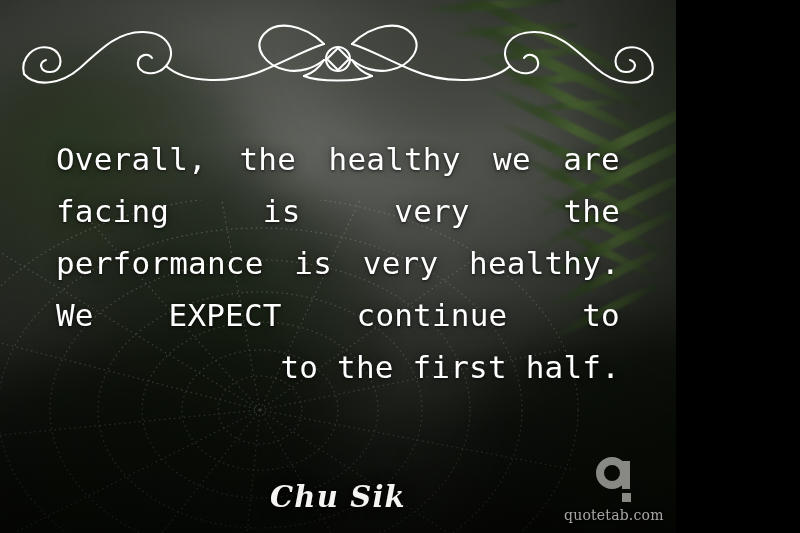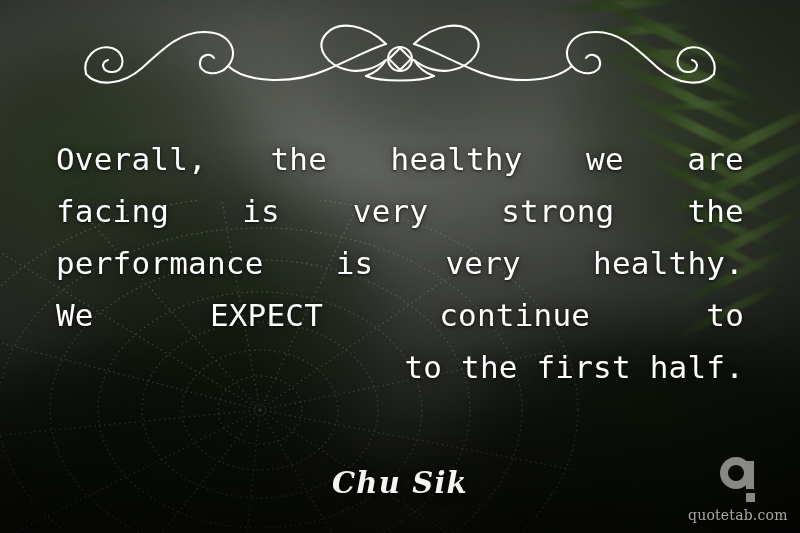--- a/index.html
+++ b/index.html
@@ -4,21 +4,21 @@
 <style>
   html,body{margin:0;padding:0;background:#000;}
   body{
     font-family:"DejaVu Sans Mono", monospace;
     -webkit-font-smoothing:antialiased;
   }
 
   
   .card{
     position:relative;
-    width:800px;height:533px;
+    width:676px;height:533px;
     overflow:hidden;
     background:#701a75;
   }
 
   
   .bg{position:absolute;inset:0;overflow:hidden;}
 
   .bg-base{
     position:absolute;inset:-6%;
     background:
@@ -83,21 +83,21 @@
     text-shadow:0 1px 3px rgba(0,0,0,.70), 0 0 12px rgba(0,0,0,.45);
   }
   .quote .ln{display:block;white-space:pre;}
   
   .quote .ln.j{
     display:flex;justify-content:space-between;white-space:normal;
   }
   .quote .ln.last{display:block;text-align:right;white-space:pre;}
 
   .author{
-    position:absolute;left:0;right:0;top:466px;
+    position:absolute;left:0;right:0;top:480px;
     text-align:center;
     color:#f4f4f2;
     font-family:"DejaVu Serif", serif;
     font-style:italic;
     font-weight:700;
     font-size:29px;
     letter-spacing:1.2px;
     text-shadow:0 1px 4px rgba(0,0,0,.8), 0 0 14px rgba(0,0,0,.5);
   }
 
@@ -229,21 +229,20 @@
         <span>Overall,</span>
         <span>the</span>
         <span>healthy</span>
         <span>we</span>
         <span>are</span>
       </div>
       <div class="ln j">
         <span>facing</span>
         <span>is</span>
         <span>very</span>
-        <span>strong</span>
         <span>the</span>
       </div>
       <div class="ln j">
         <span>performance</span>
         <span>is</span>
         <span>very</span>
         <span>healthy.</span>
       </div>
       <div class="ln j">
         <span>We</span>

